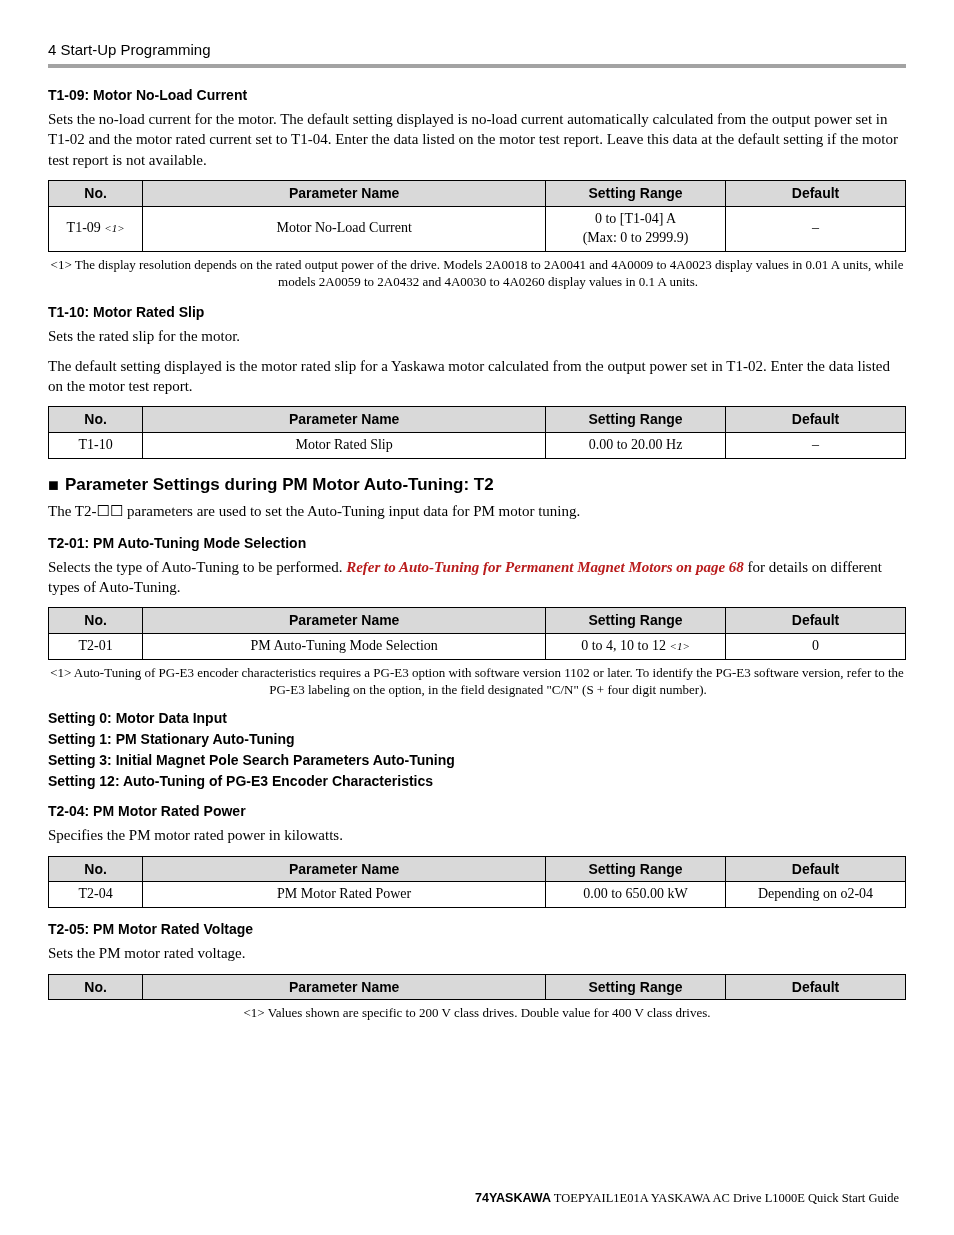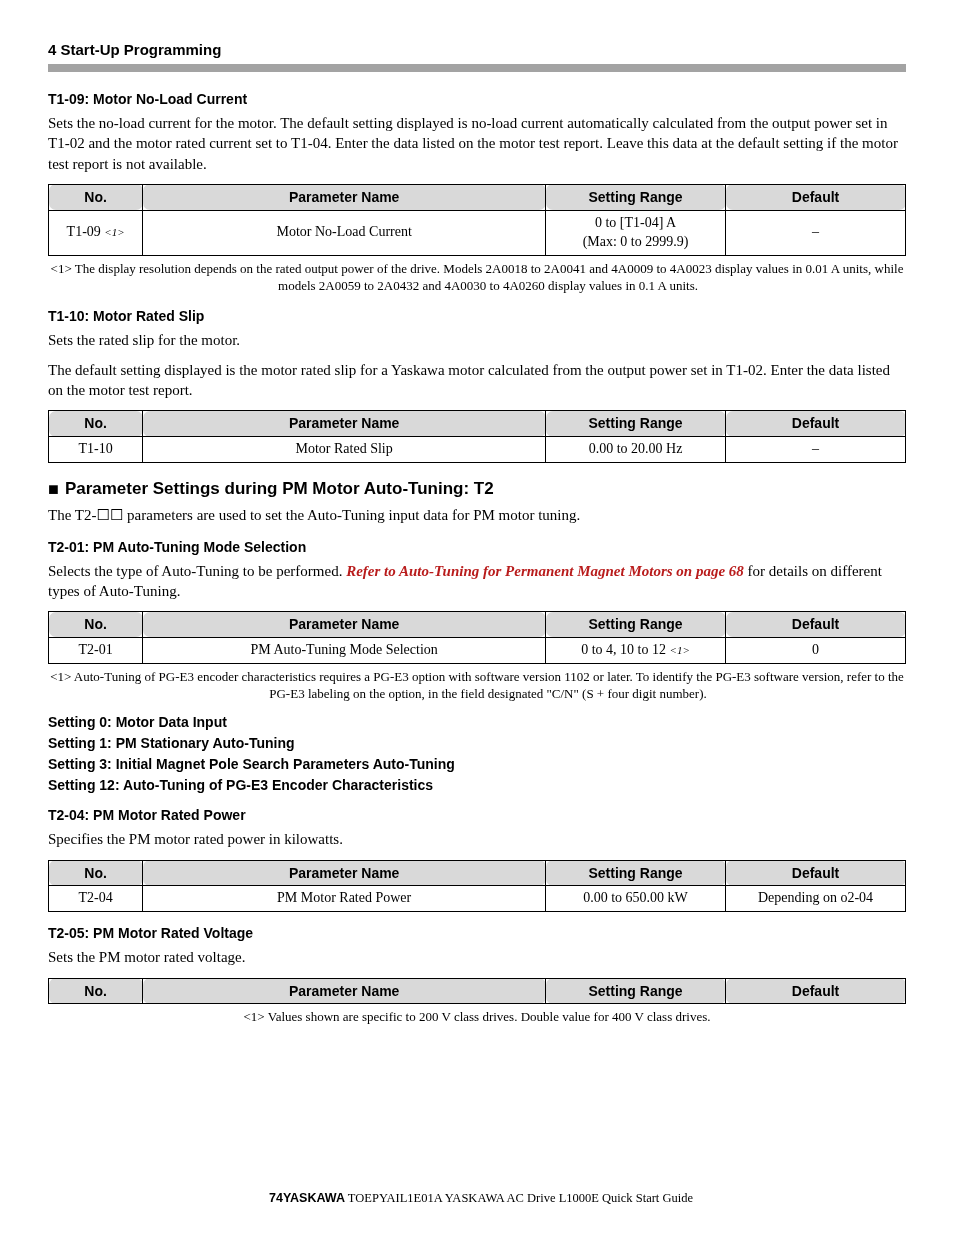--- a/index.html
+++ b/index.html
@@ -7,23 +7,23 @@
     font-size: 15px;
     color: #000;
     margin: 0;
     padding: 40px 48px 30px 48px;
     width: 954px;
     box-sizing: border-box;
     line-height: 1.35;
   }
   .chapter-head {
     font-family: Arial, Helvetica, sans-serif;
-    font-weight: bold;
+    font-weight: normal;
     font-size: 15px;
-    border-bottom: 8px solid #a3a3a3;
+    border-bottom: 4px solid #a3a3a3;
     padding-bottom: 4px;
     margin-bottom: 18px;
   }
   .h-bold {
     font-family: Arial, Helvetica, sans-serif;
     font-weight: bold;
     font-size: 14px;
     margin: 12px 0 4px 0;
   }
   p { margin: 4px 0 10px 0; }
@@ -36,21 +36,20 @@
   table.param th, table.param td {
     border: 1px solid #000;
     padding: 3px 6px;
     text-align: center;
     vertical-align: middle;
   }
   table.param th {
     background: #d9d9d9;
     font-family: Arial, Helvetica, sans-serif;
     font-weight: bold;
-    border-radius: 7px;
   }
   .col-no   { width: 11%; }
   .col-name { width: 47%; }
   .col-rng  { width: 21%; }
   .col-def  { width: 21%; }
   .footnote {
     font-size: 13px;
     margin: 2px 0 10px 22px;
     text-indent: -22px;
     text-align: center;
@@ -70,24 +69,24 @@
     color: #b91c1c;
     font-style: italic;
     font-weight: bold;
   }
   .tight-list .h-bold { margin: 2px 0; }
   .ital-sub { font-style: italic; font-size: 11px; }
   .footer {
     position: fixed;
     bottom: 28px;
     left: 48px;
-    right: 40px;
+    right: 55px;
     font-size: 12.5px;
     display: flex;
-    justify-content: center;
+    justify-content: flex-end;
     font-family: "Times New Roman", serif;
   }
   .footer .pn { font-family: Arial, Helvetica, sans-serif; font-weight: bold; }
   .footer .brand { font-family: Arial, Helvetica, sans-serif; font-weight: bold; }
 </style>
 </head>
 <body>
 
 <div class="chapter-head">4  Start-Up Programming</div>
 

